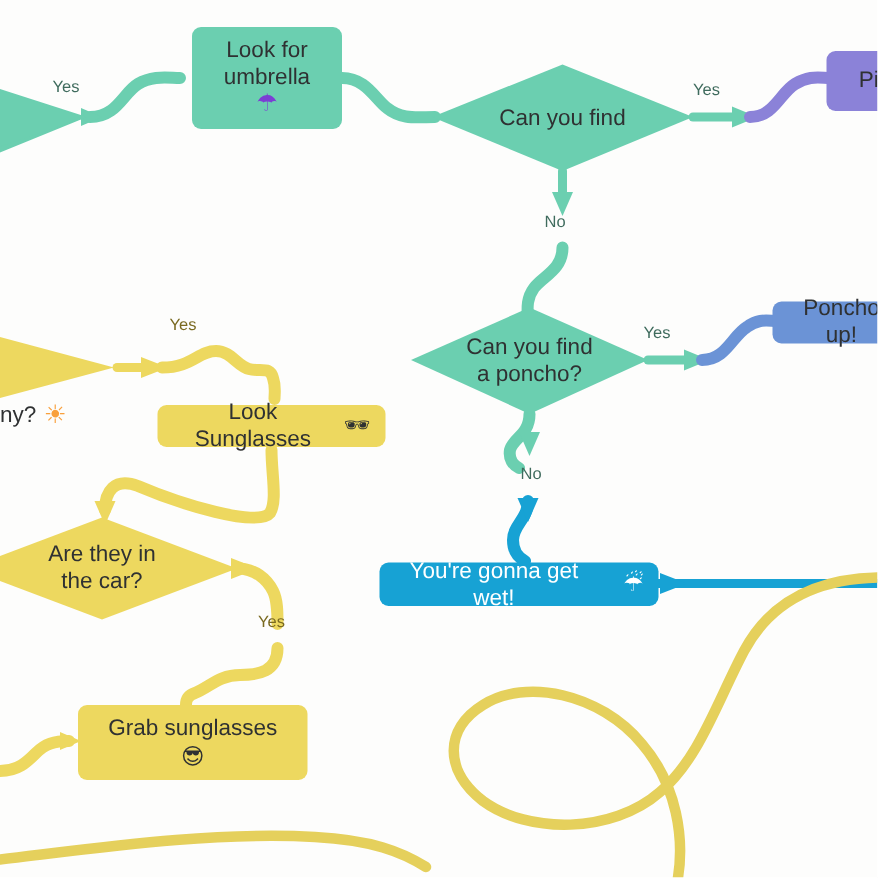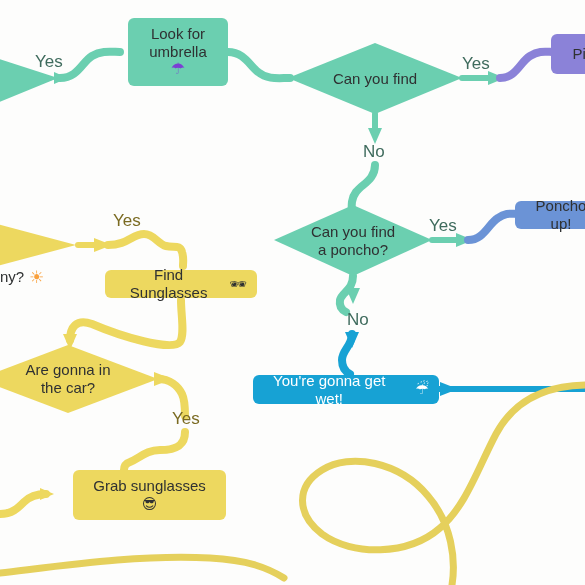--- a/index.html
+++ b/index.html
@@ -53,21 +53,21 @@
     align-items: center;
     justify-content: center;
     text-align: right;
     font-size: 15px;
     color: #2f3132;
     line-height: 1.2;
     pointer-events: none;
   }
   .edge-label {
     position: absolute;
-    font-size: 17px;
+    font-size: 11px;
     white-space: nowrap;
   }
   .el-teal   { color: #3f6b5d; }
   .el-yellow { color: #7a6a21; }
   .emoji {
     font-family: "DejaVu Sans", sans-serif;
   }
   .stack { display: block; }
 </style>
 </head>
@@ -146,45 +146,45 @@
   <div class="node box blue" style="left:515px; top:201px; width:92px; height:28px;">
     <span>Poncho up!</span>
   </div>
 
   <div class="node box cyan" style="left:253px; top:375px; width:186px; height:29px; gap:20px;">
     <span>You're gonna get wet!</span>
     <span class="emoji" style="font-size:15px;">☔</span>
   </div>
 
   <div class="node box yellow" style="left:105px; top:270px; width:152px; height:28px; gap:7px;">
-    <span>Find Sunglasses</span>
+    <span>Look Sunglasses</span>
     <span class="emoji" style="font-size:14px;">🕶</span>
   </div>
 
-  <div class="node box yellow" style="left:52px; top:470px; width:153px; height:50px; flex-direction:column; gap:1px;margin-left:21px;">
+  <div class="node box yellow" style="left:52px; top:470px; width:153px; height:50px; flex-direction:column; gap:1px;">
     <span class="stack">Grab sunglasses</span>
     <span class="stack emoji" style="font-size:15px;">😎</span>
   </div>
 
   <div class="diamond-wrap" style="left:288px; top:43px; width:174px; height:71px;">
     <div class="diamond-label" style="flex-direction:column;">
       <span class="stack">Can you find</span>
     </div>
   </div>
 
   <div class="diamond-wrap" style="left:274px; top:205px; width:158px; height:71px;">
     <div class="diamond-label" style="flex-direction:column;">
       <span class="stack">Can you find</span>
       <span class="stack">a poncho?</span>
     </div>
   </div>
 
   <div class="diamond-wrap" style="left:-22px; top:345px; width:180px; height:68px;">
     <div class="diamond-label" style="flex-direction:column;">
-      <span class="stack">Are gonna in</span>
+      <span class="stack">Are they in</span>
       <span class="stack">the car?</span>
     </div>
   </div>
 
   <div class="diamond-wrap" style="left:0px; top:232px; width:60px; height:26px;">
     <div class="diamond-label" style="justify-content:flex-start; gap:5px;margin-top:32px;">
       <span>ny?</span>
       <span class="emoji" style="color:#F9A03C; font-size:17px;">☀</span>
     </div>
   </div>

